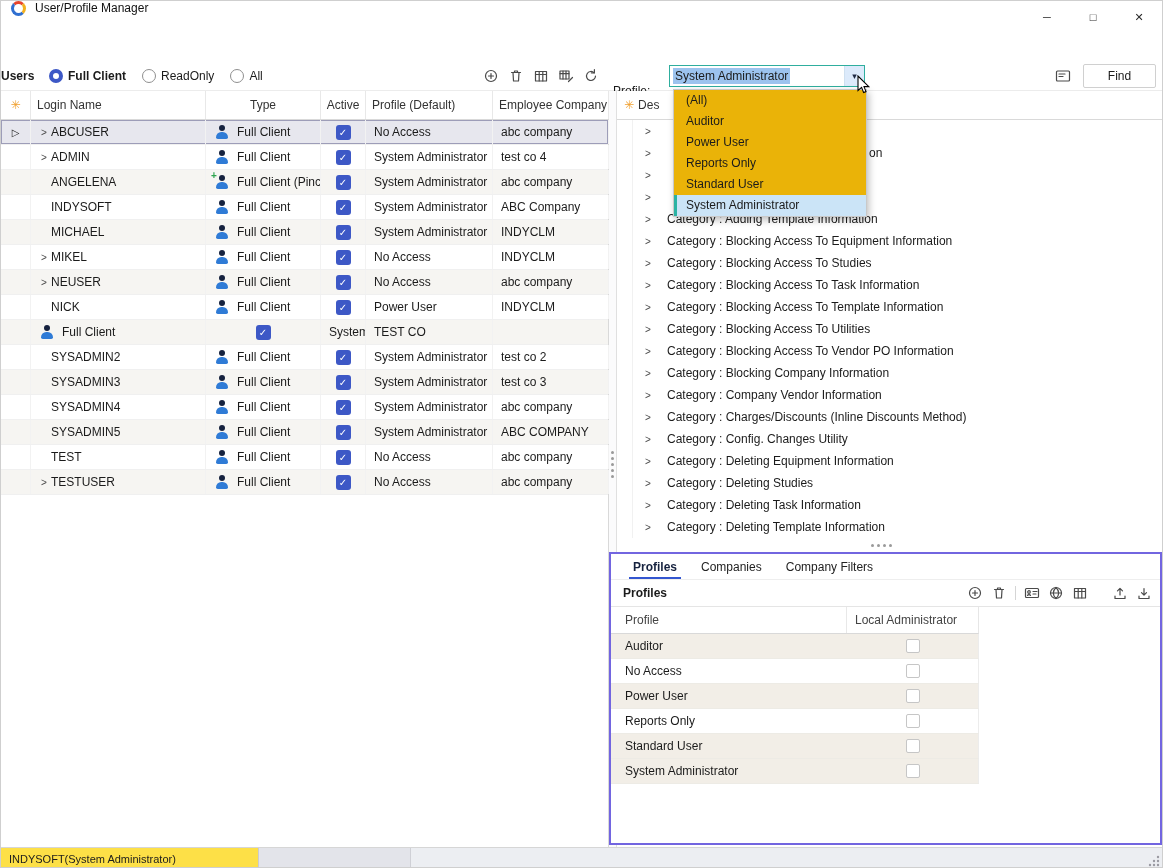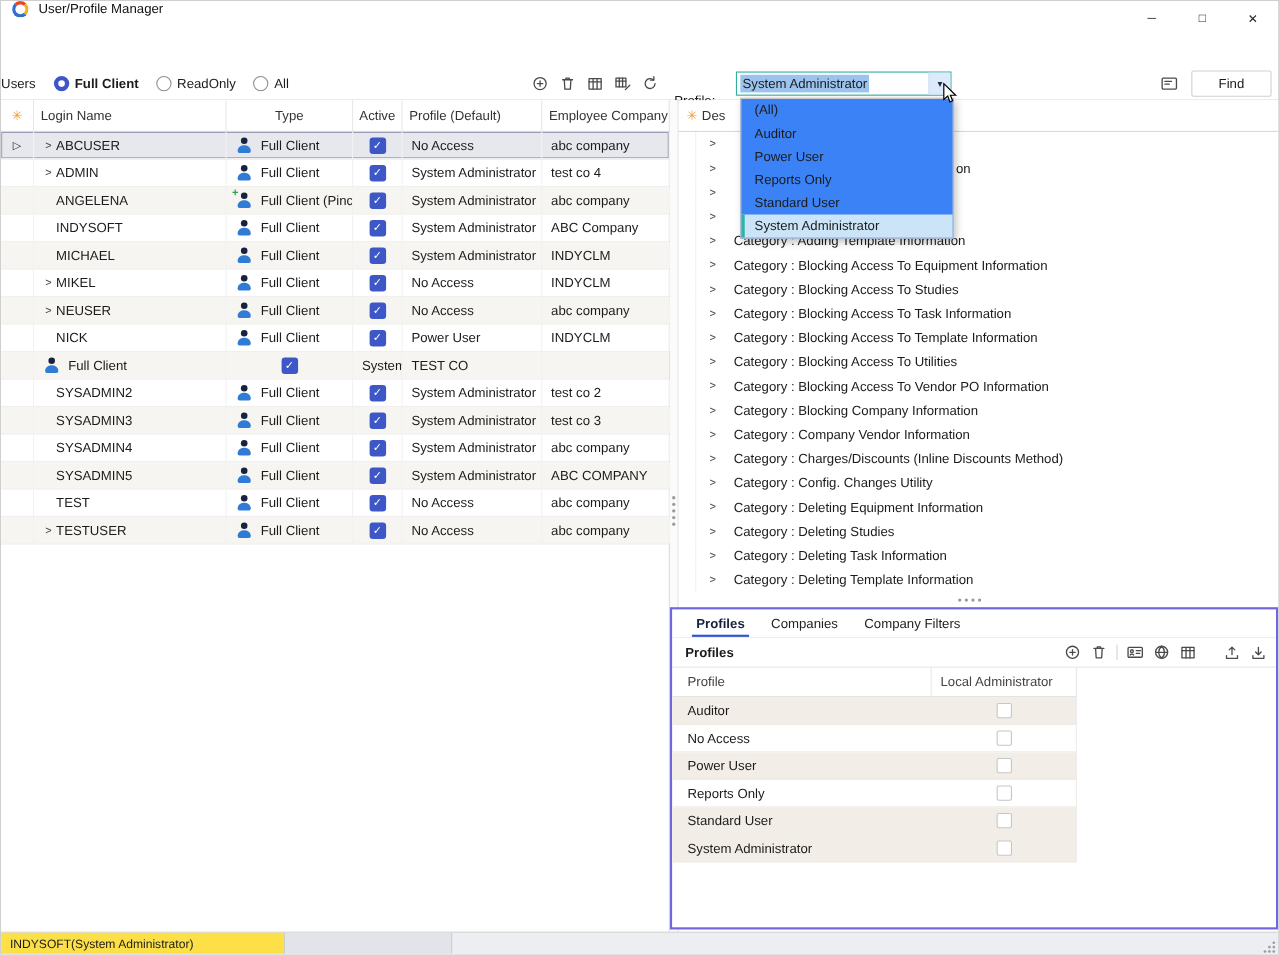--- a/index.html
+++ b/index.html
@@ -13,38 +13,38 @@
 .title{font-size:12px;color:#111}
 .win-btns{margin-left:auto;display:flex;height:100%}
 .win-btn{width:46px;height:100%;display:flex;align-items:center;justify-content:center;font-size:11px;color:#2b2b2b;cursor:default}
 
 
 .menubar{position:absolute;left:0;top:32px;width:100%;height:28px;display:flex;align-items:center;padding-left:10px;gap:20px;background:#fff}
 .menu-item{color:#111}
 
 
 .toolbar{position:absolute;left:0;top:60px;width:100%;height:30px;background:#fff;border-bottom:1px solid #ececec}
-.t-users{position:absolute;left:0;top:8px;font-weight:400}
+.t-users{position:absolute;left:0;top:8px;font-weight:700}
 .radio-group{position:absolute;left:48px;top:4px;height:22px;display:flex;align-items:center;gap:16px}
 .radio{display:inline-flex;align-items:center;gap:5px}
 .rdot{width:14px;height:14px;border-radius:50%;border:1px solid #8f8f8f;background:#fff;flex:none}
 .radio.sel .rdot{border:4px solid var(--accent)}
 .radio.sel .rlbl{font-weight:700}
 .tb-icons{position:absolute;left:482px;top:7px;display:flex;gap:9px;align-items:center}
 .ticon{width:16px;height:16px;display:inline-flex}
 .t-profile{position:absolute;left:612px;top:23px;font-weight:400}
 .combo{position:absolute;left:668px;top:4px;width:196px;height:22px;border:1px solid var(--combo-border);background:#fff;display:flex;align-items:center}
 .combo-text{margin-left:3px;background:var(--combo-selection);padding:1px 2px;white-space:nowrap}
 .combo-btn{margin-left:auto;width:20px;height:20px;background:#dceafb;border-left:1px solid #cfe0f0;display:flex;align-items:center;justify-content:center}
 .combo-btn .chevg{font-size:9px;color:#1f2a44;line-height:1}
 .tb-right-icon{position:absolute;left:1054px;top:7px}
 .find-btn{position:absolute;left:1082px;top:3px;width:73px;height:24px;background:#fff;border:1px solid #d0d0d0;border-radius:2px;font:inherit;color:#1b1b1b}
 
 
-.dropdown{position:absolute;left:672px;top:88px;width:194px;background:#3b82f6;border:1px solid #c9c9c9;box-shadow:2px 3px 7px rgba(0,0,0,.25);z-index:40}
+.dropdown{position:absolute;left:672px;top:88px;width:194px;background:#eab308;border:1px solid #c9c9c9;box-shadow:2px 3px 7px rgba(0,0,0,.25);z-index:40}
 .dd-item{height:21px;line-height:21px;padding-left:12px;position:relative;white-space:nowrap}
 .dd-item.hl{background:var(--dropdown-highlight)}
 .dd-item.hl::before{content:"";position:absolute;left:0;top:0;bottom:0;width:3px;background:var(--dropdown-highlight-bar)}
 
 
 .users-grid{position:absolute;left:0;top:90px;width:608px;height:756px;background:#fff;border-right:1px solid #d9d9d9}
 .ug-header,.ug-row{display:grid;grid-template-columns:30px 175px 115px 45px 127px 116px}
 .ug-header{height:29px;border-bottom:1px solid #d9d9d9}
 .ug-header .ug-cell{color:#333;border-right:1px solid #e8e8e8;padding-left:6px}
 .ug-header .hc0{justify-content:center;padding-left:0}

